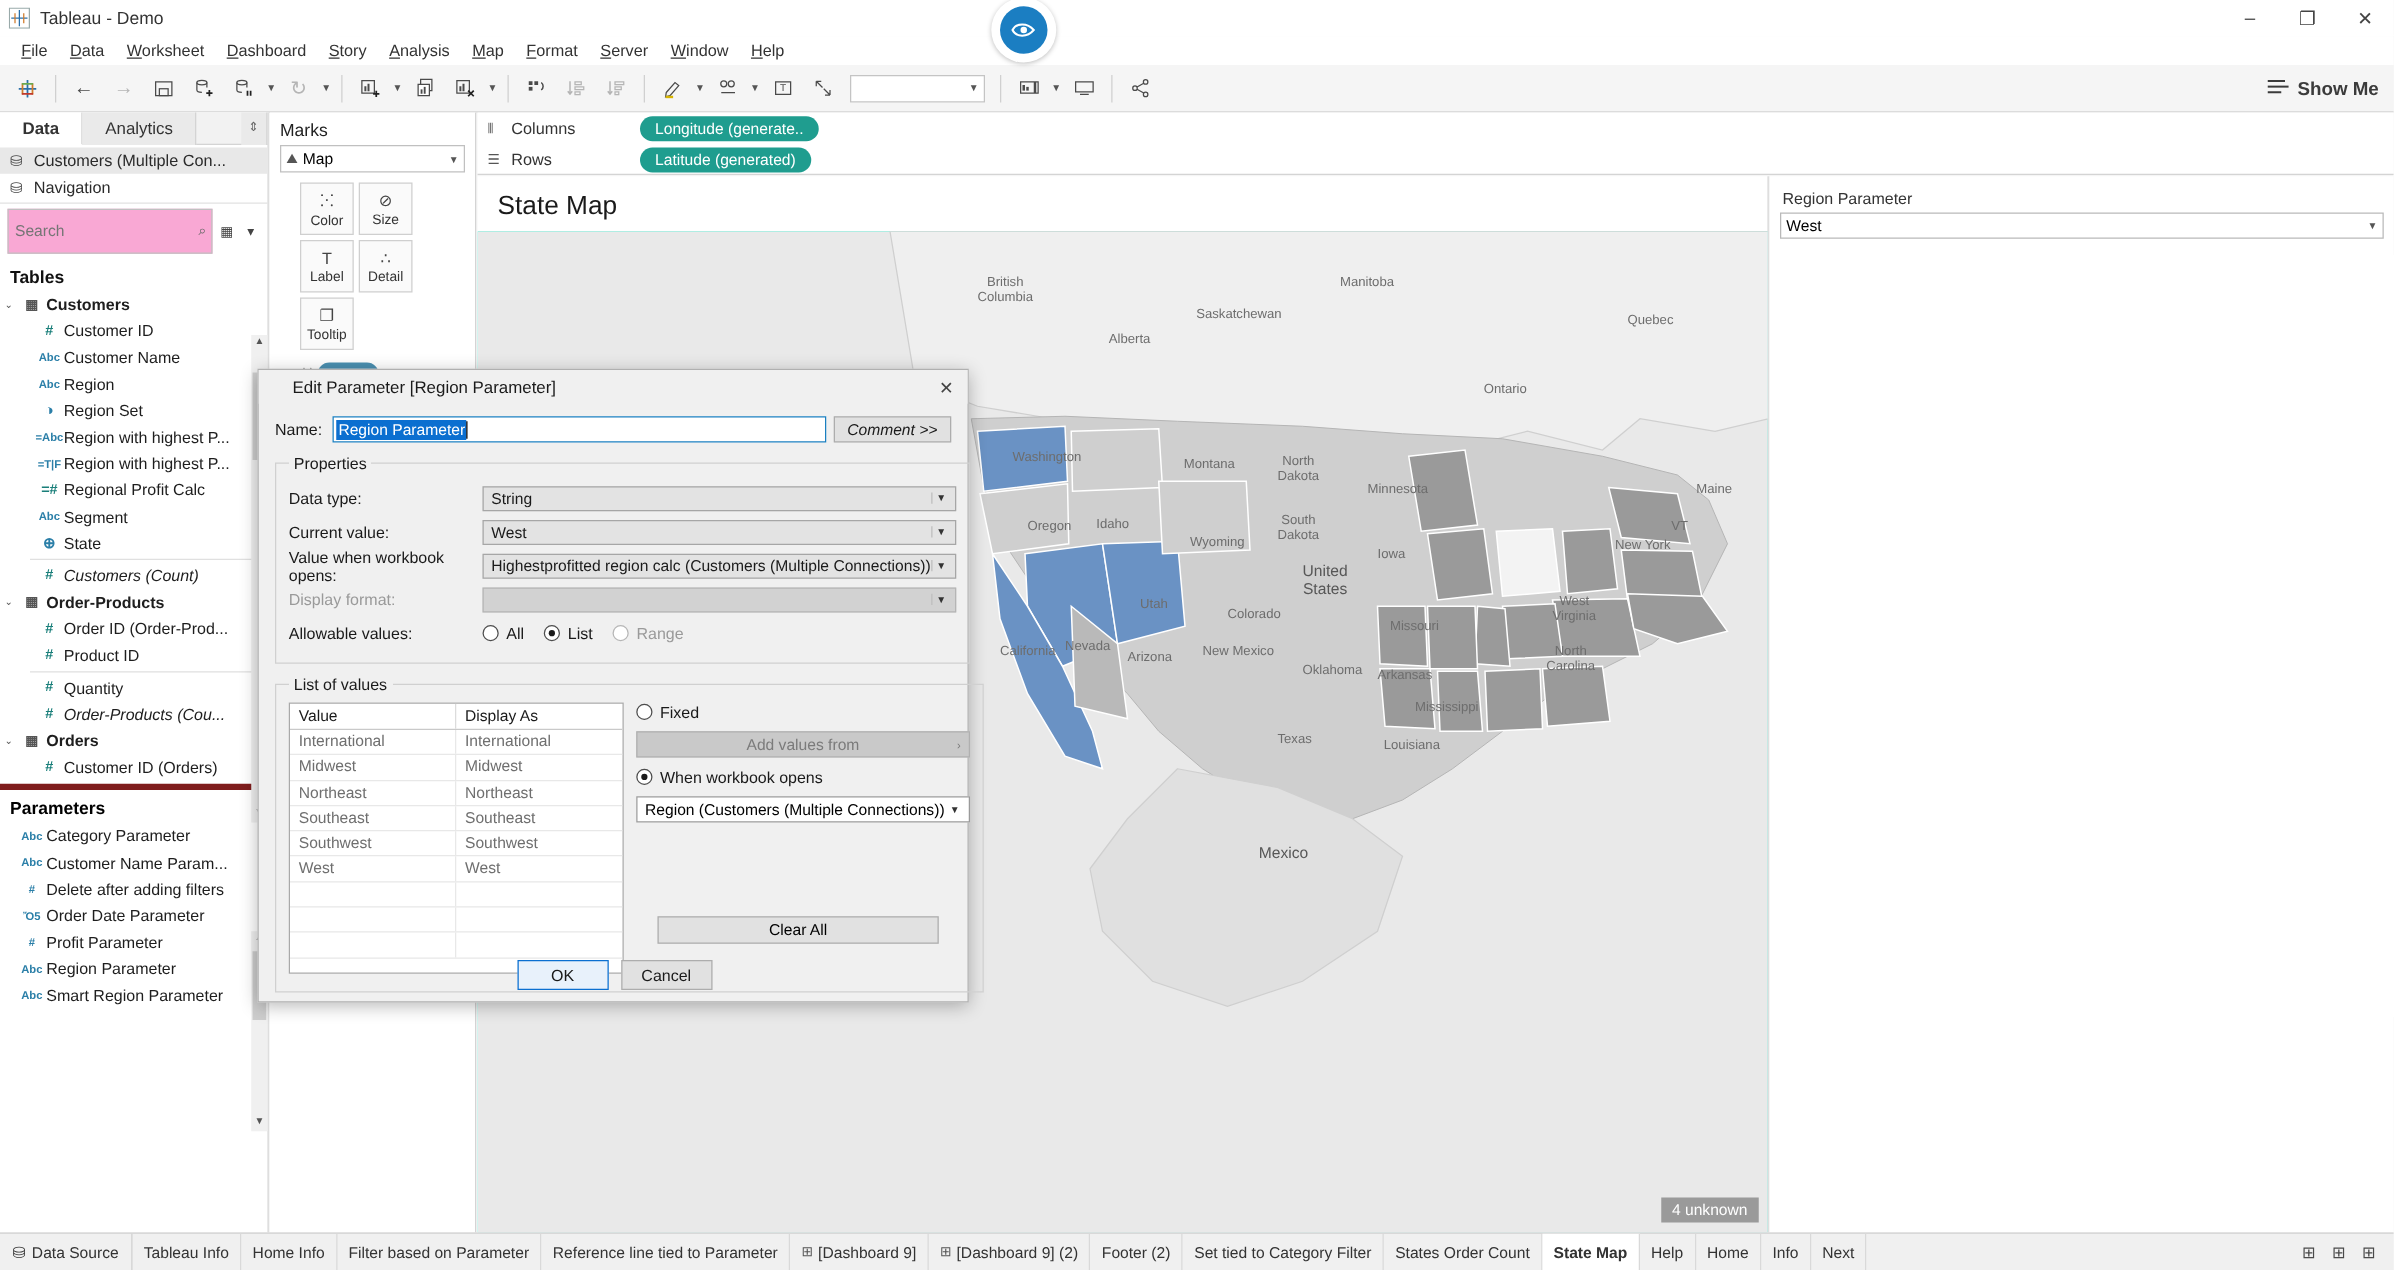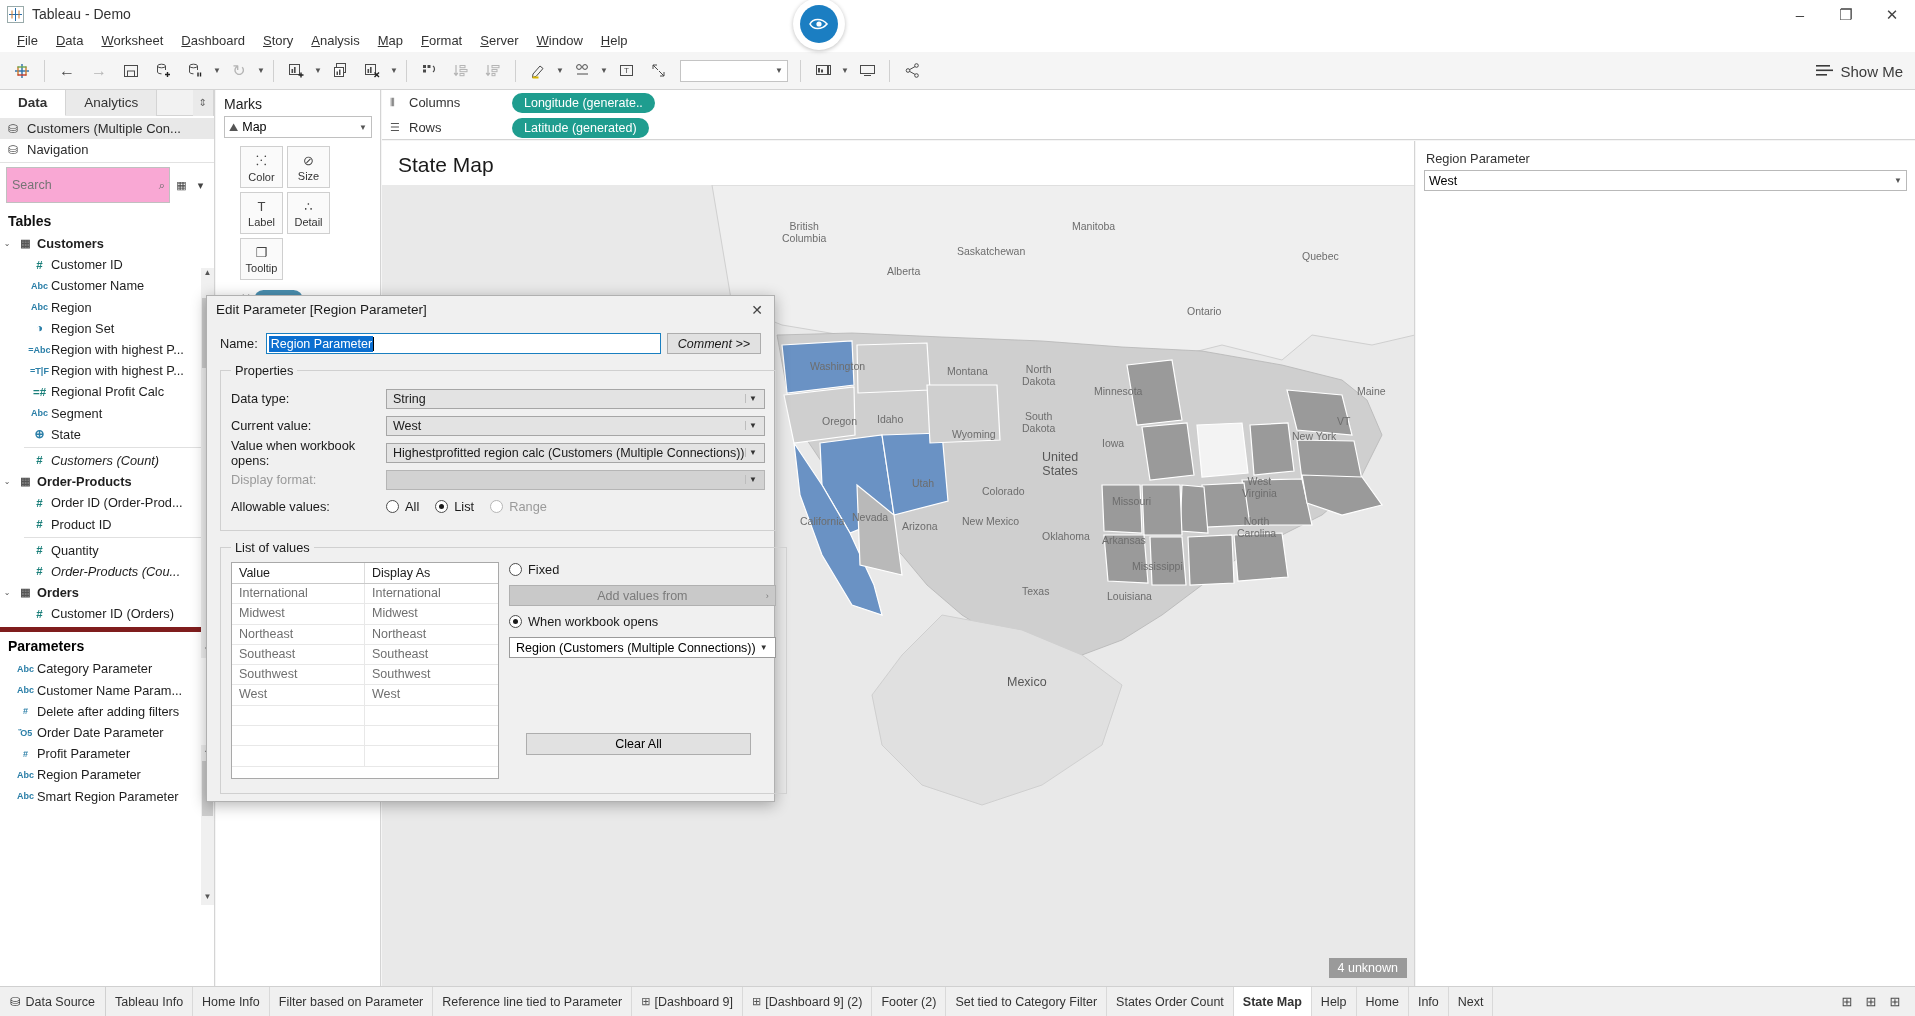--- a/index.html
+++ b/index.html
@@ -54,21 +54,21 @@
   }
   .tbtn { width: 28px; height: 28px; display: flex; align-items: center; justify-content: center;
           color: #4a4a4a; font-size: 16px; margin: 0 2px; border-radius: 2px; }
   .tbtn.dim { color: #b5b5b5; }
   .tb-sep { width: 1px; height: 22px; background: #d0d0d0; margin: 0 6px; }
   .tb-caret { font-size: 8px; color: #555; width: 12px; display: flex; align-items: center; justify-content: center; }
   .tb-combo { width: 108px; height: 22px; border: 1px solid #c4c4c4; background: #fff;
               display: flex; align-items: center; justify-content: flex-end; padding-right: 4px;
               font-size: 8px; color: #555; margin: 0 6px; }
   .showme { position: absolute; right: 12px; top: 52px; height: 38px; display: flex; align-items: center;
-            font-size: 15px; color: #3b3b3b; }
+            font-size: 15px; color: #3b3b3b; font-weight: bold; }
   .showme .bars { margin-right: 7px; display:inline-block; }
 
   
   .leftpane {
     position: absolute; top: 90px; left: 0; width: 215px; height: 896px;
     background: #fff; border-right: 1px solid #d4d4d4;
   }
   .pane-tabs { display: flex; height: 26px; border-bottom: 1px solid #d4d4d4; background: #f2f2f2; }
   .pane-tab { flex: 0 0 auto; padding: 0 18px; height: 26px; line-height: 26px; font-size: 13.5px;
               color: #333; background: #eaeaea; border-right: 1px solid #d4d4d4; }
@@ -168,21 +168,21 @@
   .bt-tab.active { background: #fff; font-weight: bold; }
   .bt-tab .g { margin-right: 4px; color: #555; font-size: 11px; }
   .bt-right { margin-left: auto; display: flex; align-items: center; padding-right: 8px; }
   .bt-ico { width: 24px; text-align: center; color: #4a4a4a; font-size: 13px; }
 
   
   .overlay-dlg {
     position: absolute; left: 206px; top: 295px; width: 569px; height: 507px;
     background: #f0f0f0; border: 1px solid #b0b0b0; box-shadow: 0 3px 14px rgba(0,0,0,.30); z-index: 100;
   }
-  .dlg-head { height: 27px; display: flex; align-items: center; background: #f0f0f0; padding-left: 9px;
+  .dlg-head { height: 27px; display: flex; align-items: center; background: #f0f0f0; padding-left: 27px;
               font-size: 13.5px; color: #1a1a1a; }
   .dlg-x { position: absolute; right: 2px; top: 2px; width: 30px; height: 24px; display: flex;
            align-items: center; justify-content: center; color: #444; font-size: 14px; }
   .dlg-body { padding: 10px 13px 0 13px; }
   .row { display: flex; align-items: center; margin-bottom: 9px; }
   .lbl { font-size: 12.8px; color: #1a1a1a; }
   .namefield { flex: 1; height: 21px; border: 1px solid #1a7fc0; background: #fff; display: flex; align-items: center;
                padding: 0 2px; margin-left: 8px; }
   .namefield .sel { background: #0b6fd0; color: #fff; font-size: 12.5px; padding: 1px 1px 1px 2px; }
   .caret { display:inline-block; width:1px; height:14px; background:#000; }
@@ -972,15 +972,19 @@
               <span class="v">Region (Customers (Multiple Connections))</span>
               <span class="car">▼</span>
             </div>
           </div>
         </div>
       </fieldset>
     </div>
 
     <div class="clearbtn">Clear All</div>
 
+    <div class="dlg-foot">
+      <div class="dbtn">OK</div>
+      <div class="dbtn plain">Cancel</div>
+    </div>
   </div>
 
 </div>
 
 </body></html>

